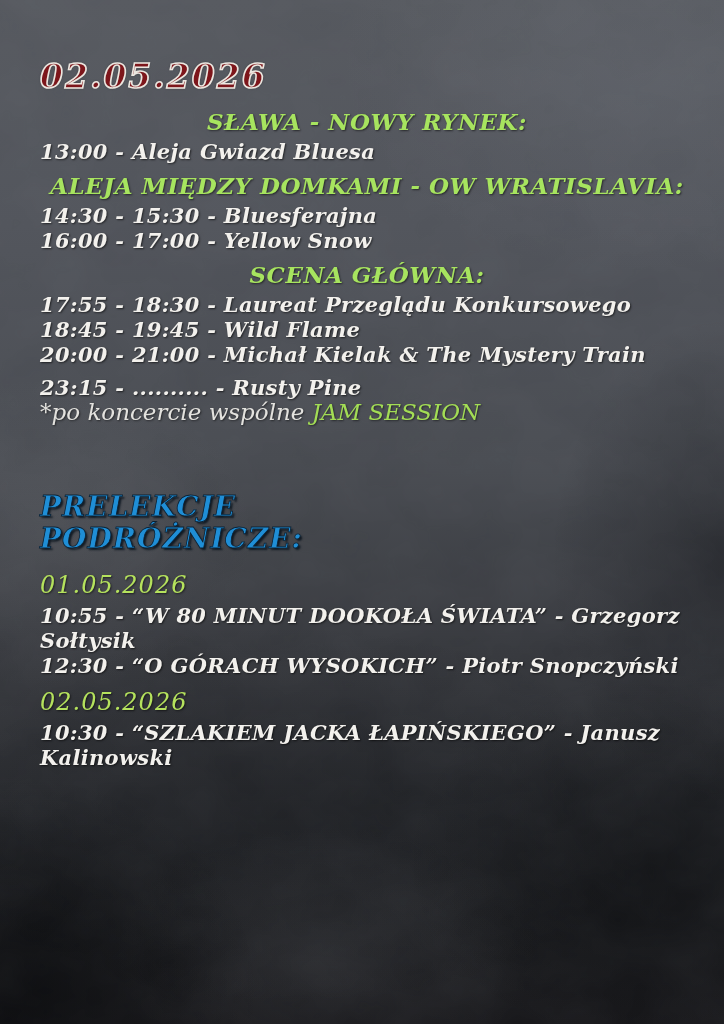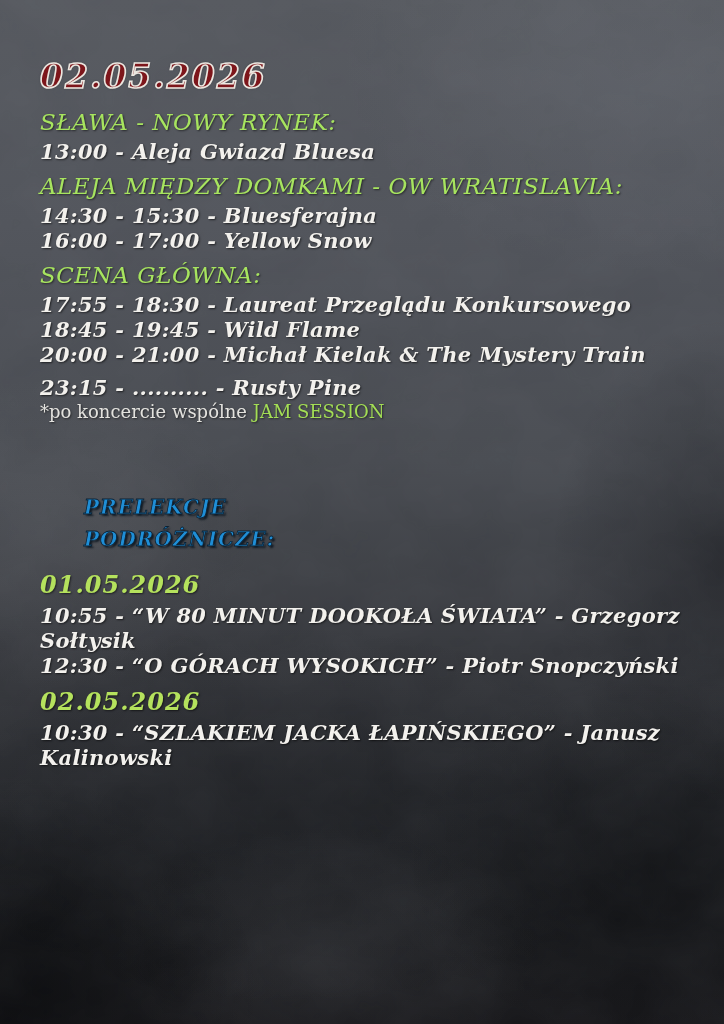--- a/index.html
+++ b/index.html
@@ -48,60 +48,60 @@
     font-size:33px;line-height:41px;
     letter-spacing:2px;
     -webkit-text-stroke:1.6px var(--maroon-stroke);
     text-shadow:0 0 3px rgba(0,0,0,.35);
     margin-bottom:11px;
   }
 
   .section{margin-bottom:8px;}
   .section-title{
     color:var(--green);
-    font-style:italic;font-weight:normal;
+    font-style:italic;font-weight:bold;
     font-size:23px;line-height:28px;
     letter-spacing:.5px;
     text-shadow:1px 1px 2px rgba(0,0,0,.55);
     margin-bottom:3px;
+    text-align:center;
   }
   .event-line{
     color:var(--white);
     font-style:italic;font-weight:bold;
     font-size:21px;line-height:25px;
     letter-spacing:.3px;
     text-shadow:1px 1px 2px rgba(0,0,0,.6);
   }
   .note-line{
     color:var(--note-gray);
-    font-weight:normal;
-    font-size:18px;line-height:24px;
+    font-style:italic;font-weight:normal;
+    font-size:23px;line-height:24px;
     text-shadow:1px 1px 2px rgba(0,0,0,.5);
   }
   .note-line .jam{
     color:var(--jam-green);
     font-weight:normal;
   }
 
   .lectures-title{
     margin-top:67px;
     color:var(--blue);
     font-style:italic;font-weight:bold;
-    font-size:20px;line-height:32px;
+    font-size:28px;line-height:32px;
     letter-spacing:1px;
     -webkit-text-stroke:.8px var(--blue-outline);
     text-shadow:2px 2px 2px rgba(5,15,25,.8);
-    margin-left:44px;
   }
 
   .lecture-day{margin-top:16px;}
   .lecture-day + .lecture-day{margin-top:10px;}
   .date-green{
     color:var(--lime);
-    font-style:italic;font-weight:bold;
+    font-style:italic;font-weight:normal;
     font-size:24px;line-height:28px;
     letter-spacing:1px;
     text-shadow:1px 1px 2px rgba(0,0,0,.55);
     margin-bottom:4px;
   }
 </style>
 </head>
 <body>
 
 <div class="poster">

